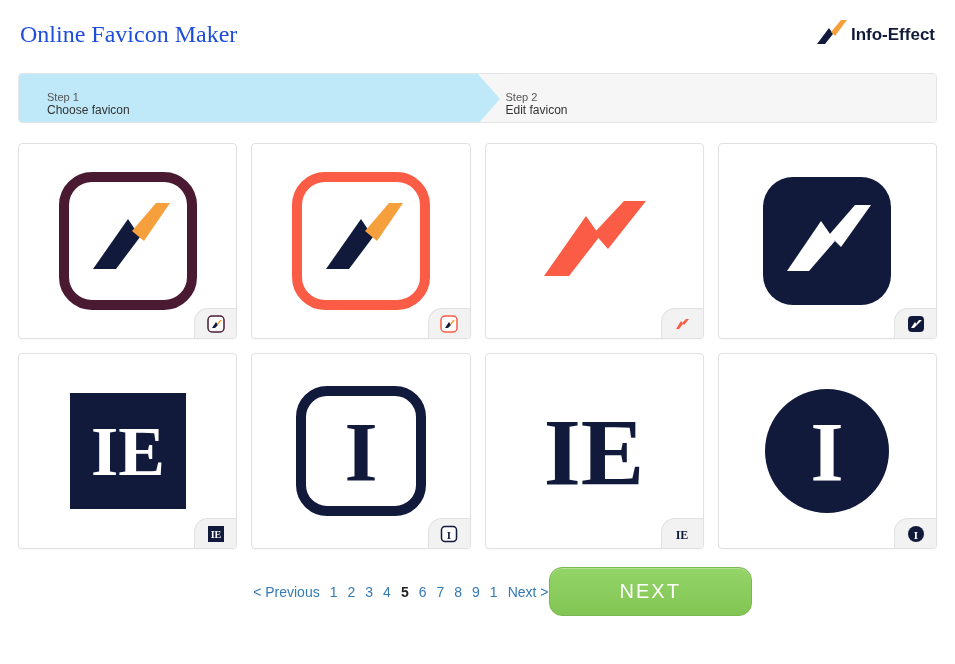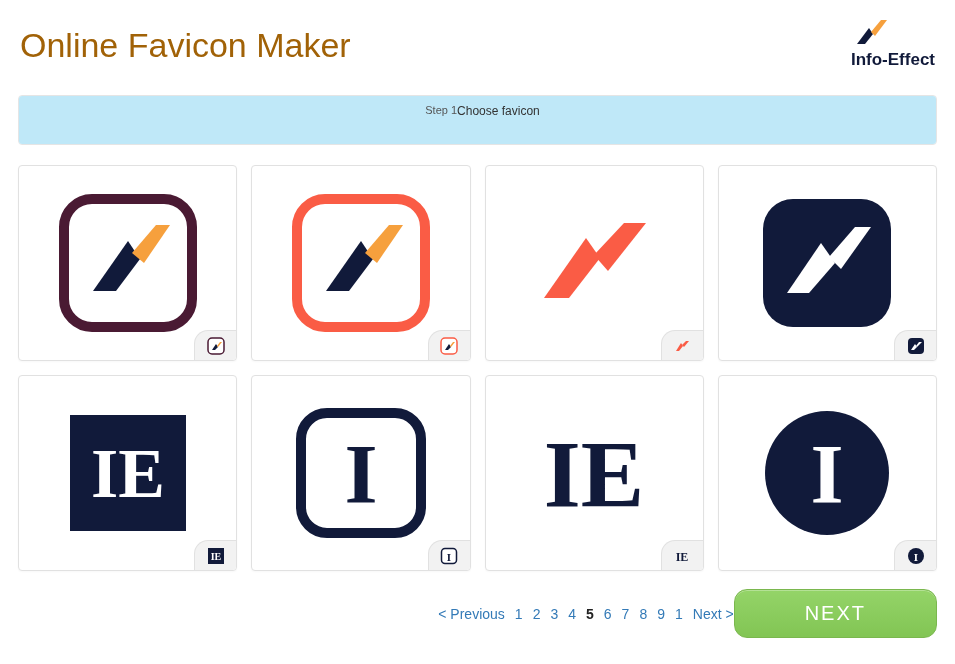--- a/index.html
+++ b/index.html
@@ -11,50 +11,52 @@
     height: 664px;
     overflow: hidden;
   }
   .header {
     display: flex;
     justify-content: space-between;
     align-items: center;
     padding: 20px 20px 10px 20px;
   }
   .page-title {
-    font-size: 34px;
+    font-size: 24px;
     font-weight: 300;
-    color: #a16207;
+    color: #1d4ed8;
+    font-family: Liberation Serif, serif;
   }
   .brand-logo {
     display: flex;
-    flex-direction: column;
+    flex-direction: row;
+    align-items: center;
   }
   .brand-logo svg { display: block; }
   .brand-text {
     font-weight: bold;
     font-size: 17px;
     color: #111a3a;
     margin-top: 2px;
   }
   .steps {
     display: flex;
     margin: 15px 18px 20px 18px;
     border: 1px solid #e5e5e5;
     border-radius: 4px;
     overflow: hidden;
     height: 50px;
   }
   .step {
     flex: 1;
     position: relative;
-    padding: 8px 18px 8px 28px;
+    padding: 20px 18px 8px 28px;
     background: #f6f6f6;
     display: flex;
-    flex-direction: row;
+    flex-direction: column;
     justify-content: center;
   }
   .step.active {
     background: #bfe8f8;
   }
   .step.active::after {
     content: "";
     position: absolute;
     right: -22px;
     top: 0;
@@ -112,21 +114,21 @@
     border-top: 1px solid #e1e1e1;
     border-left: 1px solid #e1e1e1;
     border-radius: 14px 0 4px 0;
     background: #f2f2f2;
     display: flex;
     align-items: center;
     justify-content: center;
   }
   .footer {
     display: flex;
-    justify-content: flex-end;
+    justify-content: center;
     align-items: center;
     padding: 18px 18px 0 18px;
   }
   .pagination {
     display: flex;
     gap: 10px;
     align-items: center;
     font-size: 14px;
     color: #337ab7;
     padding-left: 50px;
@@ -162,20 +164,24 @@
       <path d="M20 12 L30 0 L36 0 L24 16 Z" fill="#f6a03d"></path>
     </svg>
     <div class="brand-text">Info-Effect</div>
   </div>
 </div>
 
 <div class="steps">
   <div class="step active">
     <span class="step-label-small">Step 1</span>
     <span class="step-label-main">Choose favicon</span>
+  </div>
+  <div class="step inactive">
+    <span class="step-label-small">Step 2</span>
+    <span class="step-label-main">Edit favicon</span>
   </div>
 </div>
 
 <div class="grid">
 
   <div class="tile">
     <svg width="140" height="140" viewBox="0 0 140 140">
       <rect x="6" y="6" width="128" height="128" rx="28" fill="#ffffff" stroke="#4a1a33" stroke-width="10"></rect>
       <path d="M35 98 L70 48 L82 66 L58 98 Z" fill="#111a3a"></path>
       <path d="M74 60 L98 32 L112 32 L86 70 Z" fill="#f6a03d"></path>

